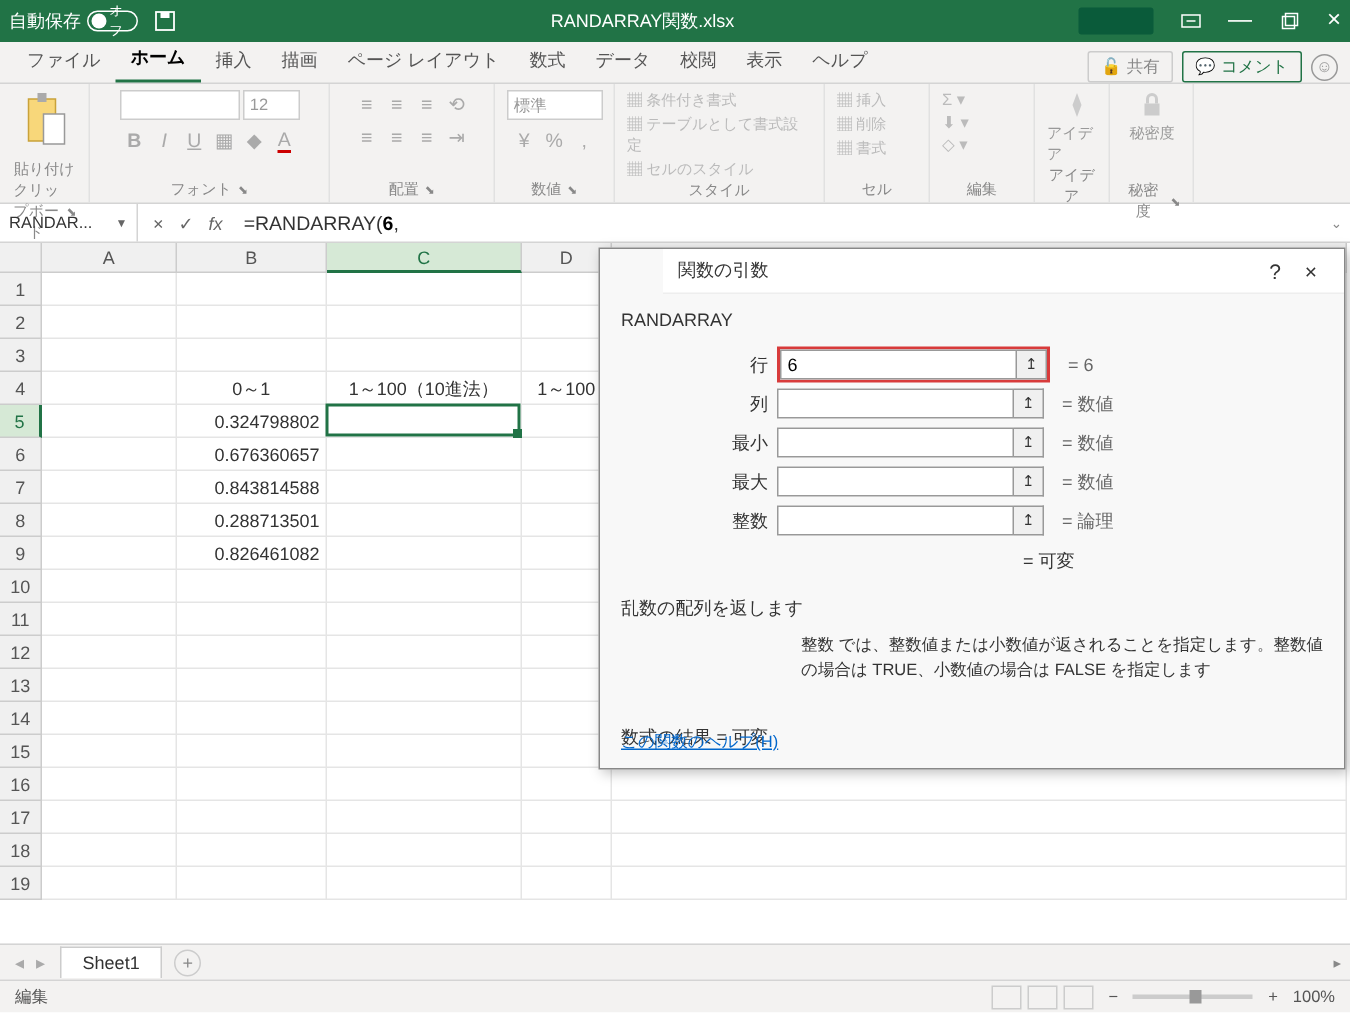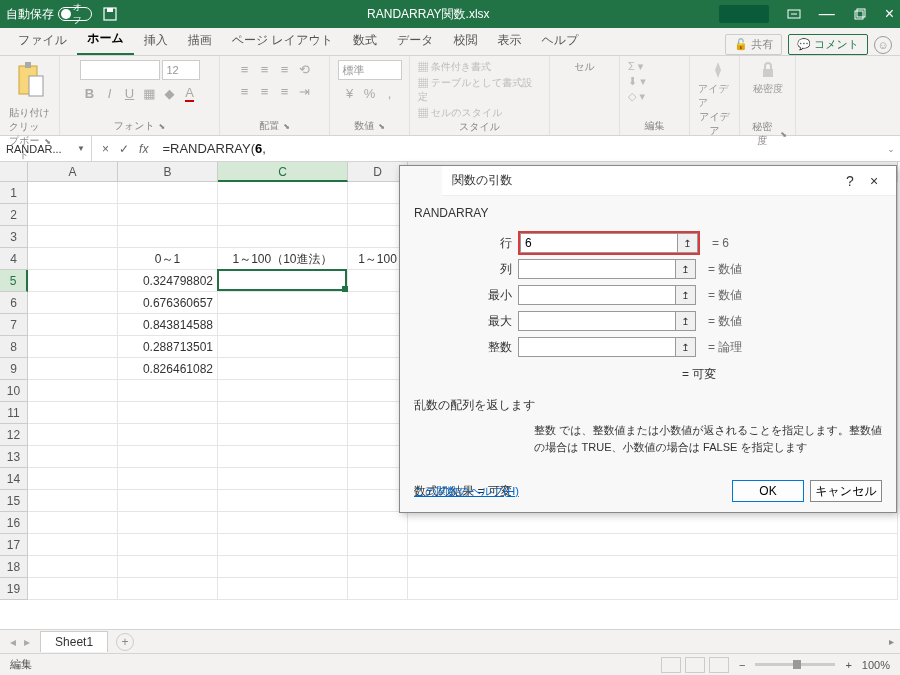--- a/index.html
+++ b/index.html
@@ -244,20 +244,25 @@
     <div class="gcontent" style="flex-direction:column;align-items:flex-start;gap:2px;font-size:10px;">
       <div>▦ <span>条件付き書式</span></div>
       <div>▦ <span>テーブルとして書式設定</span></div>
       <div>▦ <span>セルのスタイル</span></div>
     </div>
     <div class="glabel">
         <span>スタイル</span>
       </div>
   </div>
   <div class="group" style="width:70px;">
+    <div class="gcontent" style="flex-direction:column;align-items:flex-start;gap:2px;font-size:10px;">
+      <div>▦ <span>挿入</span></div>
+      <div>▦ <span>削除</span></div>
+      <div>▦ <span>書式</span></div>
+    </div>
     <div class="glabel">
         <span>セル</span>
       </div>
   </div>
   <div class="group" style="width:70px;">
     <div class="gcontent" style="flex-direction:column;align-items:flex-start;gap:2px;font-size:11px;">
       <div>Σ ▾</div>
       <div>⬇ ▾</div>
       <div>◇ ▾</div>
     </div>
@@ -557,18 +562,14 @@
       </div>
     <div class="variable-row">
         <span class="eq">= 可変</span>
       </div>
     <div class="desc">乱数の配列を返します</div>
     <div class="argdesc">整数   では、整数値または小数値が返されることを指定します。整数値の場合は TRUE、小数値の場合は FALSE を指定します</div>
     <div class="result-row">数式の結果 =   可変</div>
   </div>
   <div class="footer">
     <a class="helplink">この関数のヘルプ(H)</a>
-    <div class="btns">
-      <button class="btn ok">OK</button>
-      <button class="btn">キャンセル</button>
-    </div>
   </div>
 </div>
 
 </body></html>

